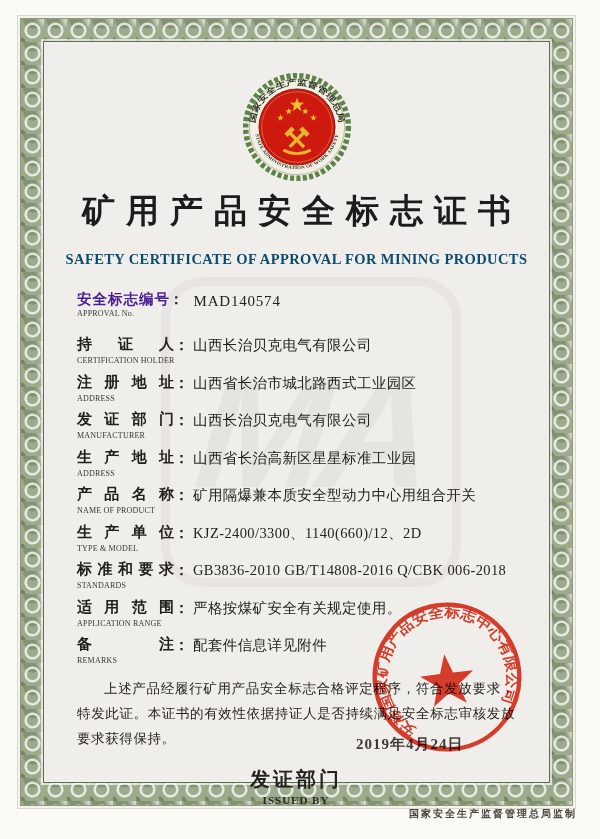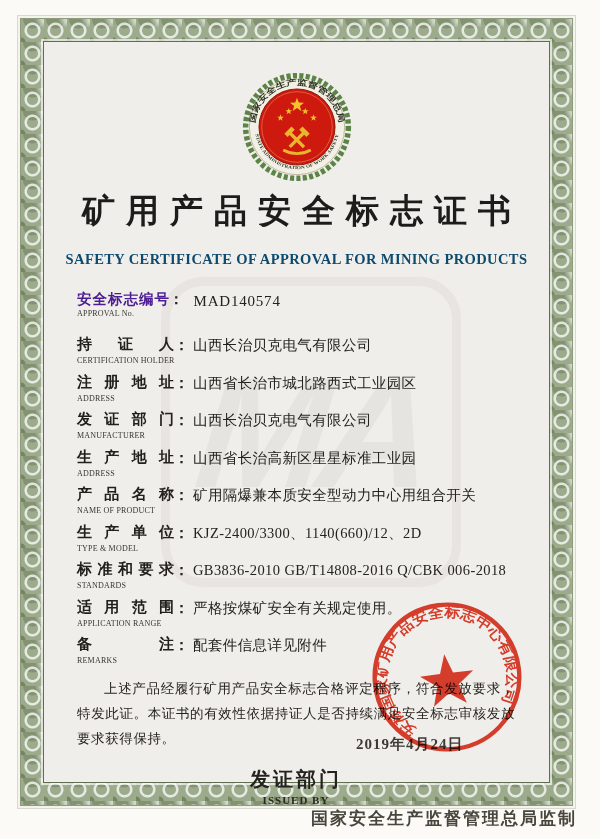--- a/index.html
+++ b/index.html
@@ -94,21 +94,21 @@
   .issue-date {
     position:absolute; left:356px; top:735px; z-index:1;
     font-size:15px; letter-spacing:1px; color:#3e3a35; font-weight:bold;
   }
 
   .stamp { position:absolute; left:369px; top:599px; width:156px; height:156px; z-index:5;
            mix-blend-mode:multiply; opacity:.9; }
 
   .bottom-note {
     position:absolute; right:23px; top:807px;
-    font-size:17px; font-weight:bold; letter-spacing:2px; color:#47453c;
+    font-size:10px; font-weight:bold; letter-spacing:2px; color:#47453c;
   }
 </style>
 </head>
 <body>
 
 <div class="page">
 
   <div class="band">
     <div class="paper">
 

